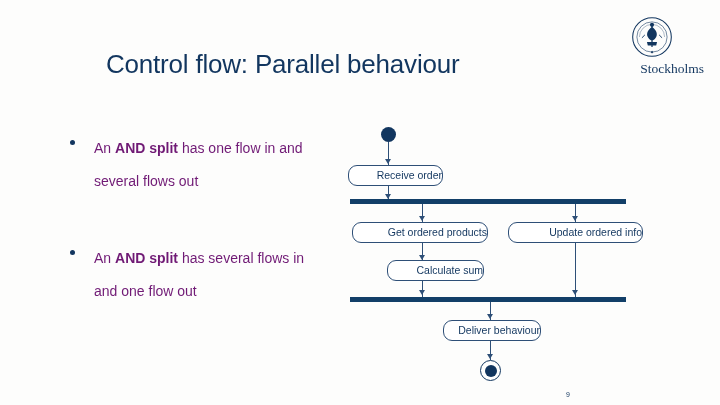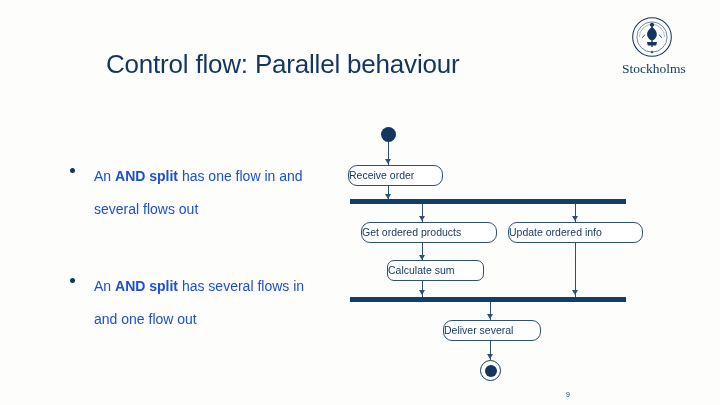--- a/index.html
+++ b/index.html
@@ -20,47 +20,47 @@
     white-space:nowrap;
     margin-left:40px;
   }
 
   
   .logo{position:absolute;right:16px;top:16px;width:104px;text-align:center;}
   .seal{width:42px;height:42px;margin:0 auto 4px auto;display:block;}
   .logo-text{
     font-family:"Liberation Serif", serif;
     color:#12365f;font-size:13.5px;line-height:13.5px;
-    text-align:center;padding-left:4px;
+    text-align:right;padding-left:4px;
   }
   .logo-text div{white-space:nowrap;}
 
   
   .bullets{position:absolute;left:62px;top:132px;width:255px;}
   .bullet{position:relative;padding-left:32px;margin-bottom:44px;}
   .bullet .dot{
     position:absolute;left:8px;top:8px;width:5px;height:5px;
     background:#12365f;border-radius:50%;
   }
   .bullet .txt{
-    color:#1d4ed8;font-size:14px;line-height:33px;margin-top:28px;
+    color:#701a75;font-size:14px;line-height:33px;
   }
   .bullet .txt b{font-weight:bold;}
 
   
   .diagram{position:absolute;left:340px;top:118px;width:320px;height:275px;}
   .node{
     position:absolute;
     border:1.2px solid #2e4f77;
     border-radius:9px;
     background:#ffffff;
     color:#12365f;
     font-size:10.5px;
     line-height:19px;
-    text-align:left;
+    text-align:right;
     white-space:nowrap;
     box-sizing:border-box;
     height:21px;
   }
   .bar{
     position:absolute;
     background:#123f68;
     height:5px;
   }
   .vline{position:absolute;background:#2e4f77;width:1.2px;}
@@ -141,41 +141,41 @@
     <div class="arrowhead" style="left:45px;top:76px;"></div>
 
     <div class="bar" style="left:10px;top:81px;width:276px;"></div>
 
     <div class="vline" style="left:82px;top:86px;height:18px;"></div>
     <div class="arrowhead" style="left:79px;top:98px;"></div>
 
     <div class="vline" style="left:235px;top:86px;height:18px;"></div>
     <div class="arrowhead" style="left:232px;top:98px;"></div>
 
-    <div class="node" style="left:21px;top:104px;width:136px;">Get ordered products</div>
+    <div class="node" style="left:12px;top:104px;width:136px;">Get ordered products</div>
 
     <div class="node" style="left:168px;top:104px;width:135px;">Update ordered info</div>
 
     <div class="vline" style="left:82px;top:125px;height:17px;"></div>
     <div class="arrowhead" style="left:79px;top:137px;"></div>
 
-    <div class="node" style="left:47px;top:142px;width:97px;border-radius:7px;">Calculate sum</div>
+    <div class="node" style="left:47px;top:142px;width:97px;">Calculate sum</div>
 
     <div class="vline" style="left:82px;top:163px;height:17px;"></div>
     <div class="arrowhead" style="left:79px;top:172px;"></div>
 
     <div class="vline" style="left:235px;top:125px;height:55px;"></div>
     <div class="arrowhead" style="left:232px;top:172px;"></div>
 
     <div class="bar" style="left:10px;top:179px;width:276px;"></div>
 
     <div class="vline" style="left:150px;top:184px;height:18px;"></div>
     <div class="arrowhead" style="left:147px;top:196px;"></div>
 
-    <div class="node" style="left:103px;top:202px;width:98px;">Deliver several</div>
+    <div class="node" style="left:103px;top:202px;width:98px;">Deliver behaviour</div>
 
     <div class="vline" style="left:150px;top:223px;height:19px;"></div>
     <div class="arrowhead" style="left:147px;top:236px;"></div>
 
     <div class="end-outer" style="left:140px;top:242px;"></div>
     <div class="end-inner" style="left:144.5px;top:246.5px;"></div>
 
   </div>
 
   <div class="slide-num">9</div>

